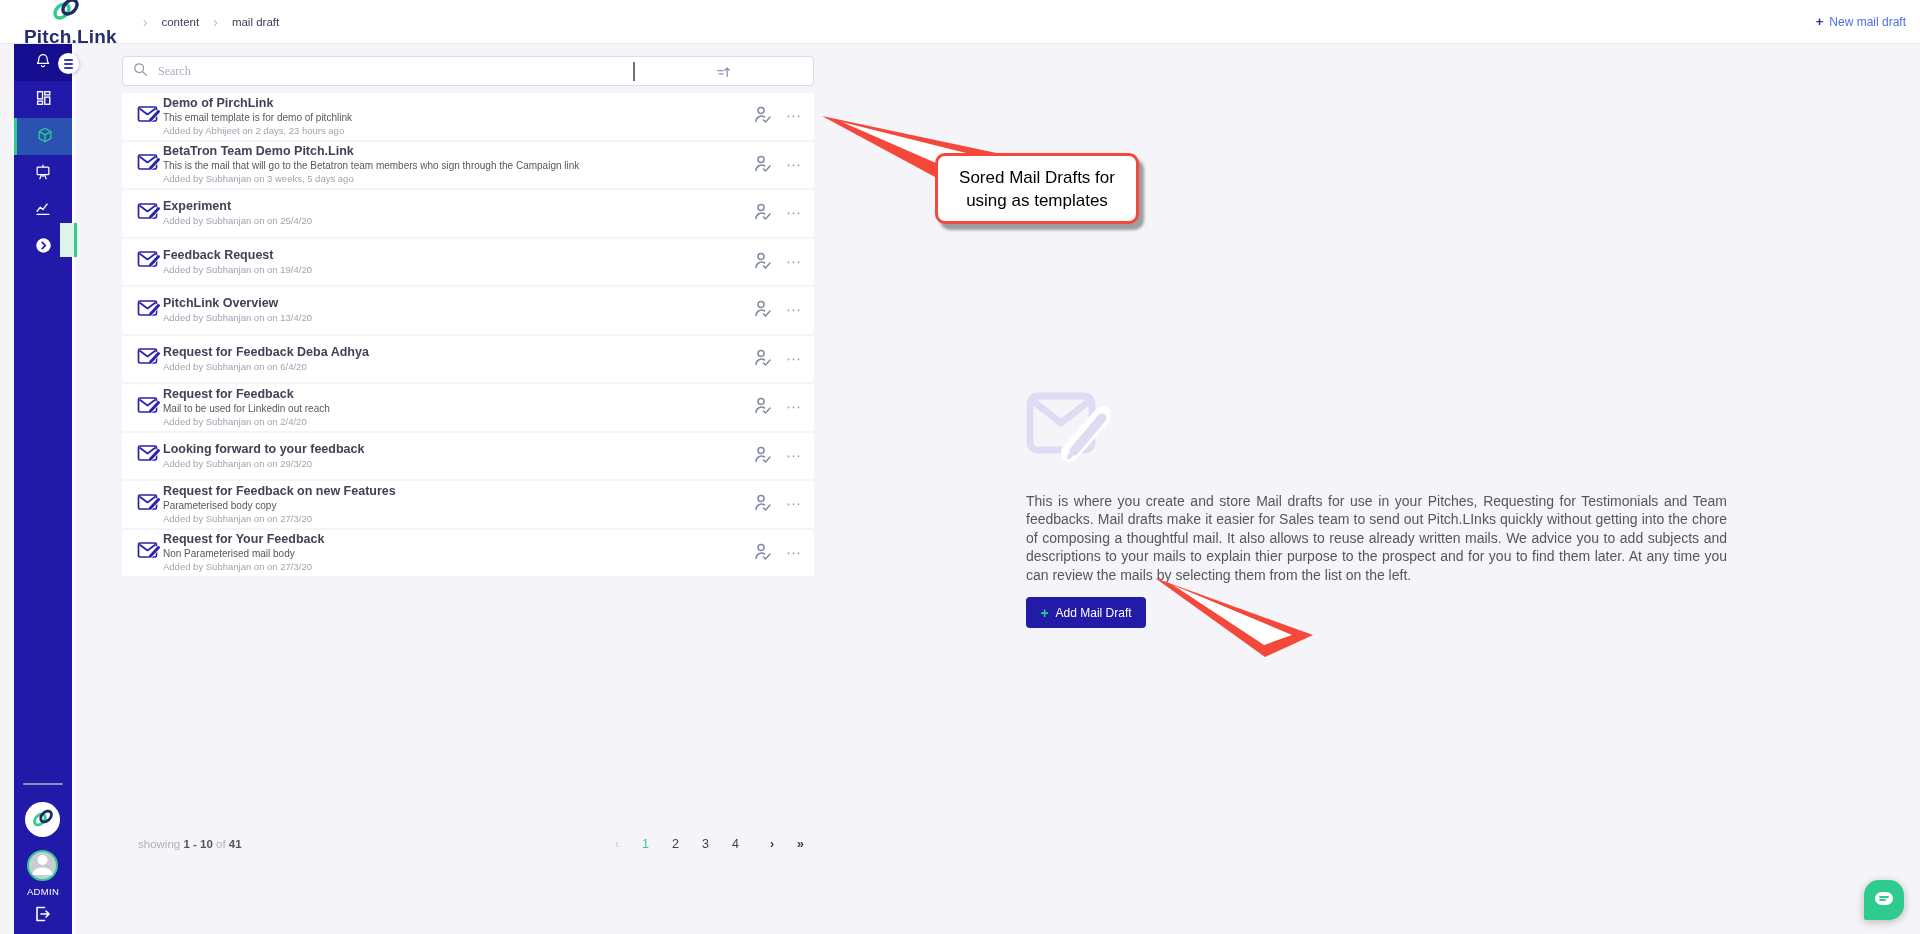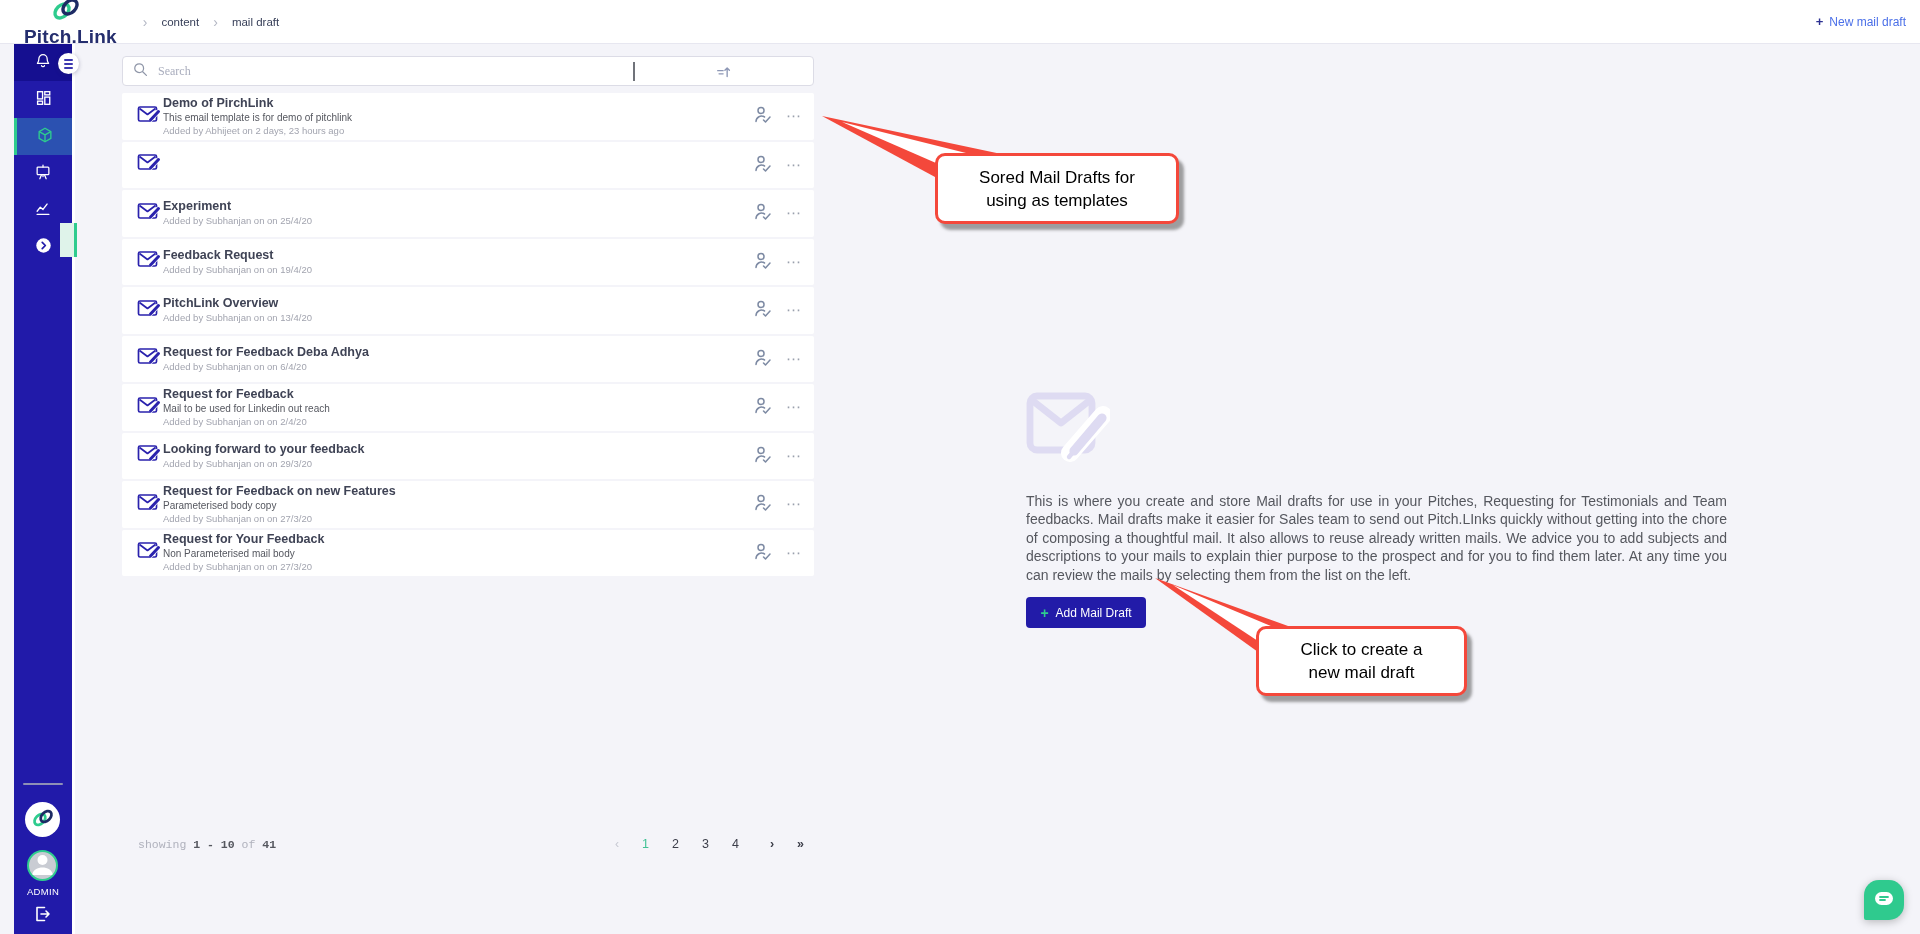--- a/index.html
+++ b/index.html
@@ -59,42 +59,42 @@
   .row-title{font-size:12.5px;font-weight:700;color:#3f4355;line-height:1.05;white-space:nowrap;}
   .row-sub{font-size:10px;color:#55575f;line-height:1.05;white-space:nowrap;}
   .row-sub:empty{display:none;}
   .row-meta{font-size:9.5px;color:#a2a4af;line-height:1.05;white-space:nowrap;}
   .row-assign{position:absolute;right:40px;top:50%;transform:translateY(-50%);width:22px;height:20px;cursor:pointer;}
   .row-more{position:absolute;right:12px;top:50%;transform:translateY(-50%);color:#9aa0ad;font-size:15px;
     letter-spacing:1px;cursor:pointer;line-height:10px;}
 
   
   .pager{position:absolute;left:122px;top:837px;width:692px;display:flex;align-items:center;z-index:2;}
-  .pager .left{font-size:11.5px;color:#b0b2bd;margin-left:16px;font-family:Liberation Mono, monospace;}
+  .pager .left{font-size:11.5px;color:#b0b2bd;margin-left:16px;}
   .pager .left b{color:#55575f;font-weight:700;}
   .pages{margin-left:auto;display:flex;align-items:center;gap:23px;margin-right:10px;font-size:12.5px;color:#3c3e4a;}
   .pages span{cursor:pointer;}
   .pages .prev{color:#c6c8d2;}
   .pages .cur{color:#41c295;}
   .pages .nav{font-weight:700;}
 
   
   .empty{position:absolute;left:1026px;top:386px;width:701px;z-index:2;}
   .empty-desc{margin-top:26px;font-size:14px;line-height:18.4px;color:#55575e;text-align:justify;}
   .add-btn{margin-top:13px;width:120px;height:31px;background:#221ba8;border:none;border-radius:4px;color:#fff;
     font-size:12px;display:flex;align-items:center;justify-content:center;gap:7px;cursor:pointer;
     font-family:"Liberation Sans",sans-serif;}
   .add-btn .plus{color:#2ecc8e;font-size:14px;font-weight:700;}
 
   
   .callout{position:absolute;background:#fff;border:3px solid #f4483b;border-radius:10px;z-index:4;
     display:flex;flex-direction:column;align-items:center;justify-content:center;
     box-shadow:5px 6px 3px rgba(85,85,85,.55);}
   .callout div{font-size:17px;line-height:23px;color:#000;text-align:center;}
-  .co1{left:935px;top:153px;width:244px;height:71px;}
+  .co1{left:935px;top:153px;width:204px;height:71px;}
   .co2{left:1256px;top:626px;width:211px;height:70px;}
   .tail{position:absolute;z-index:3;}
 
   
   .chat{position:absolute;right:16px;bottom:14px;width:40px;height:40px;background:#2fca8e;
     border-radius:15px 15px 15px 2px;box-shadow:0 2px 8px rgba(0,0,0,.25);display:flex;align-items:center;
     justify-content:center;z-index:6;cursor:pointer;}
 </style>
 </head>
 <body>
@@ -257,20 +257,25 @@
 
     <div class="row">
       <span class="row-icon">
         <svg width="25" height="21" viewBox="0 0 25 21" fill="none" stroke="#2a22ad" stroke-width="1.7" stroke-linejoin="round">
           <rect x="1.5" y="3" width="18" height="14" rx="1.5"></rect>
             <path d="M2.5 4.5l8 6 8-6"></path>
           <path d="M12.5 16.5l8.5-9" stroke="#fff" stroke-width="5"></path>
             <path d="M13.5 16l8-8.5" stroke="#2a22ad" stroke-width="3" stroke-linecap="round"></path>
         </svg>
       </span>
+      <div class="row-text">
+        <span class="row-title">BetaTron Team Demo Pitch.Link</span>
+        <span class="row-sub">This is the mail that will go to the Betatron team members who sign through the Campaign link</span>
+        <span class="row-meta">Added by Subhanjan on 3 weeks, 5 days ago</span>
+      </div>
       <span class="row-assign">
         <svg width="22" height="19" viewBox="0 0 22 19" fill="none" stroke="#7d8aa3" stroke-width="1.5" stroke-linecap="round" stroke-linejoin="round">
           <circle cx="9" cy="4.5" r="3"></circle>
             <path d="M4 15.5a5.5 5.5 0 0 1 8.5-4.5"></path>
             <path d="M11.5 14l2 2 4.5-5"></path>
         </svg>
       </span>
       <span class="row-more">⋯</span>
     </div>
 
@@ -508,24 +513,20 @@
   </svg>
   <div class="callout co1">
     <div>Sored Mail Drafts for</div>
     <div>using as templates</div>
   </div>
 
   <svg class="tail" style="left:1145px;top:565px;" width="210" height="105">
     <polygon points="10,13 168,70 120,92" fill="#f4483b"></polygon>
     <polygon points="28,20 147,70 119,80" fill="#ffffff"></polygon>
   </svg>
-  <div class="callout co2">
-    <div>Click to create a</div>
-    <div>new mail draft</div>
-  </div>
 
   <div class="chat">
     <span>
       <svg width="20" height="15" viewBox="0 0 20 15">
         <rect x="1" y="1" width="18" height="13" rx="6.5" fill="#ffffff"></rect>
         <path d="M6 6h8M6 9h5" stroke="#2fca8e" stroke-width="1.8" stroke-linecap="round"></path>
       </svg>
     </span>
   </div>
 

